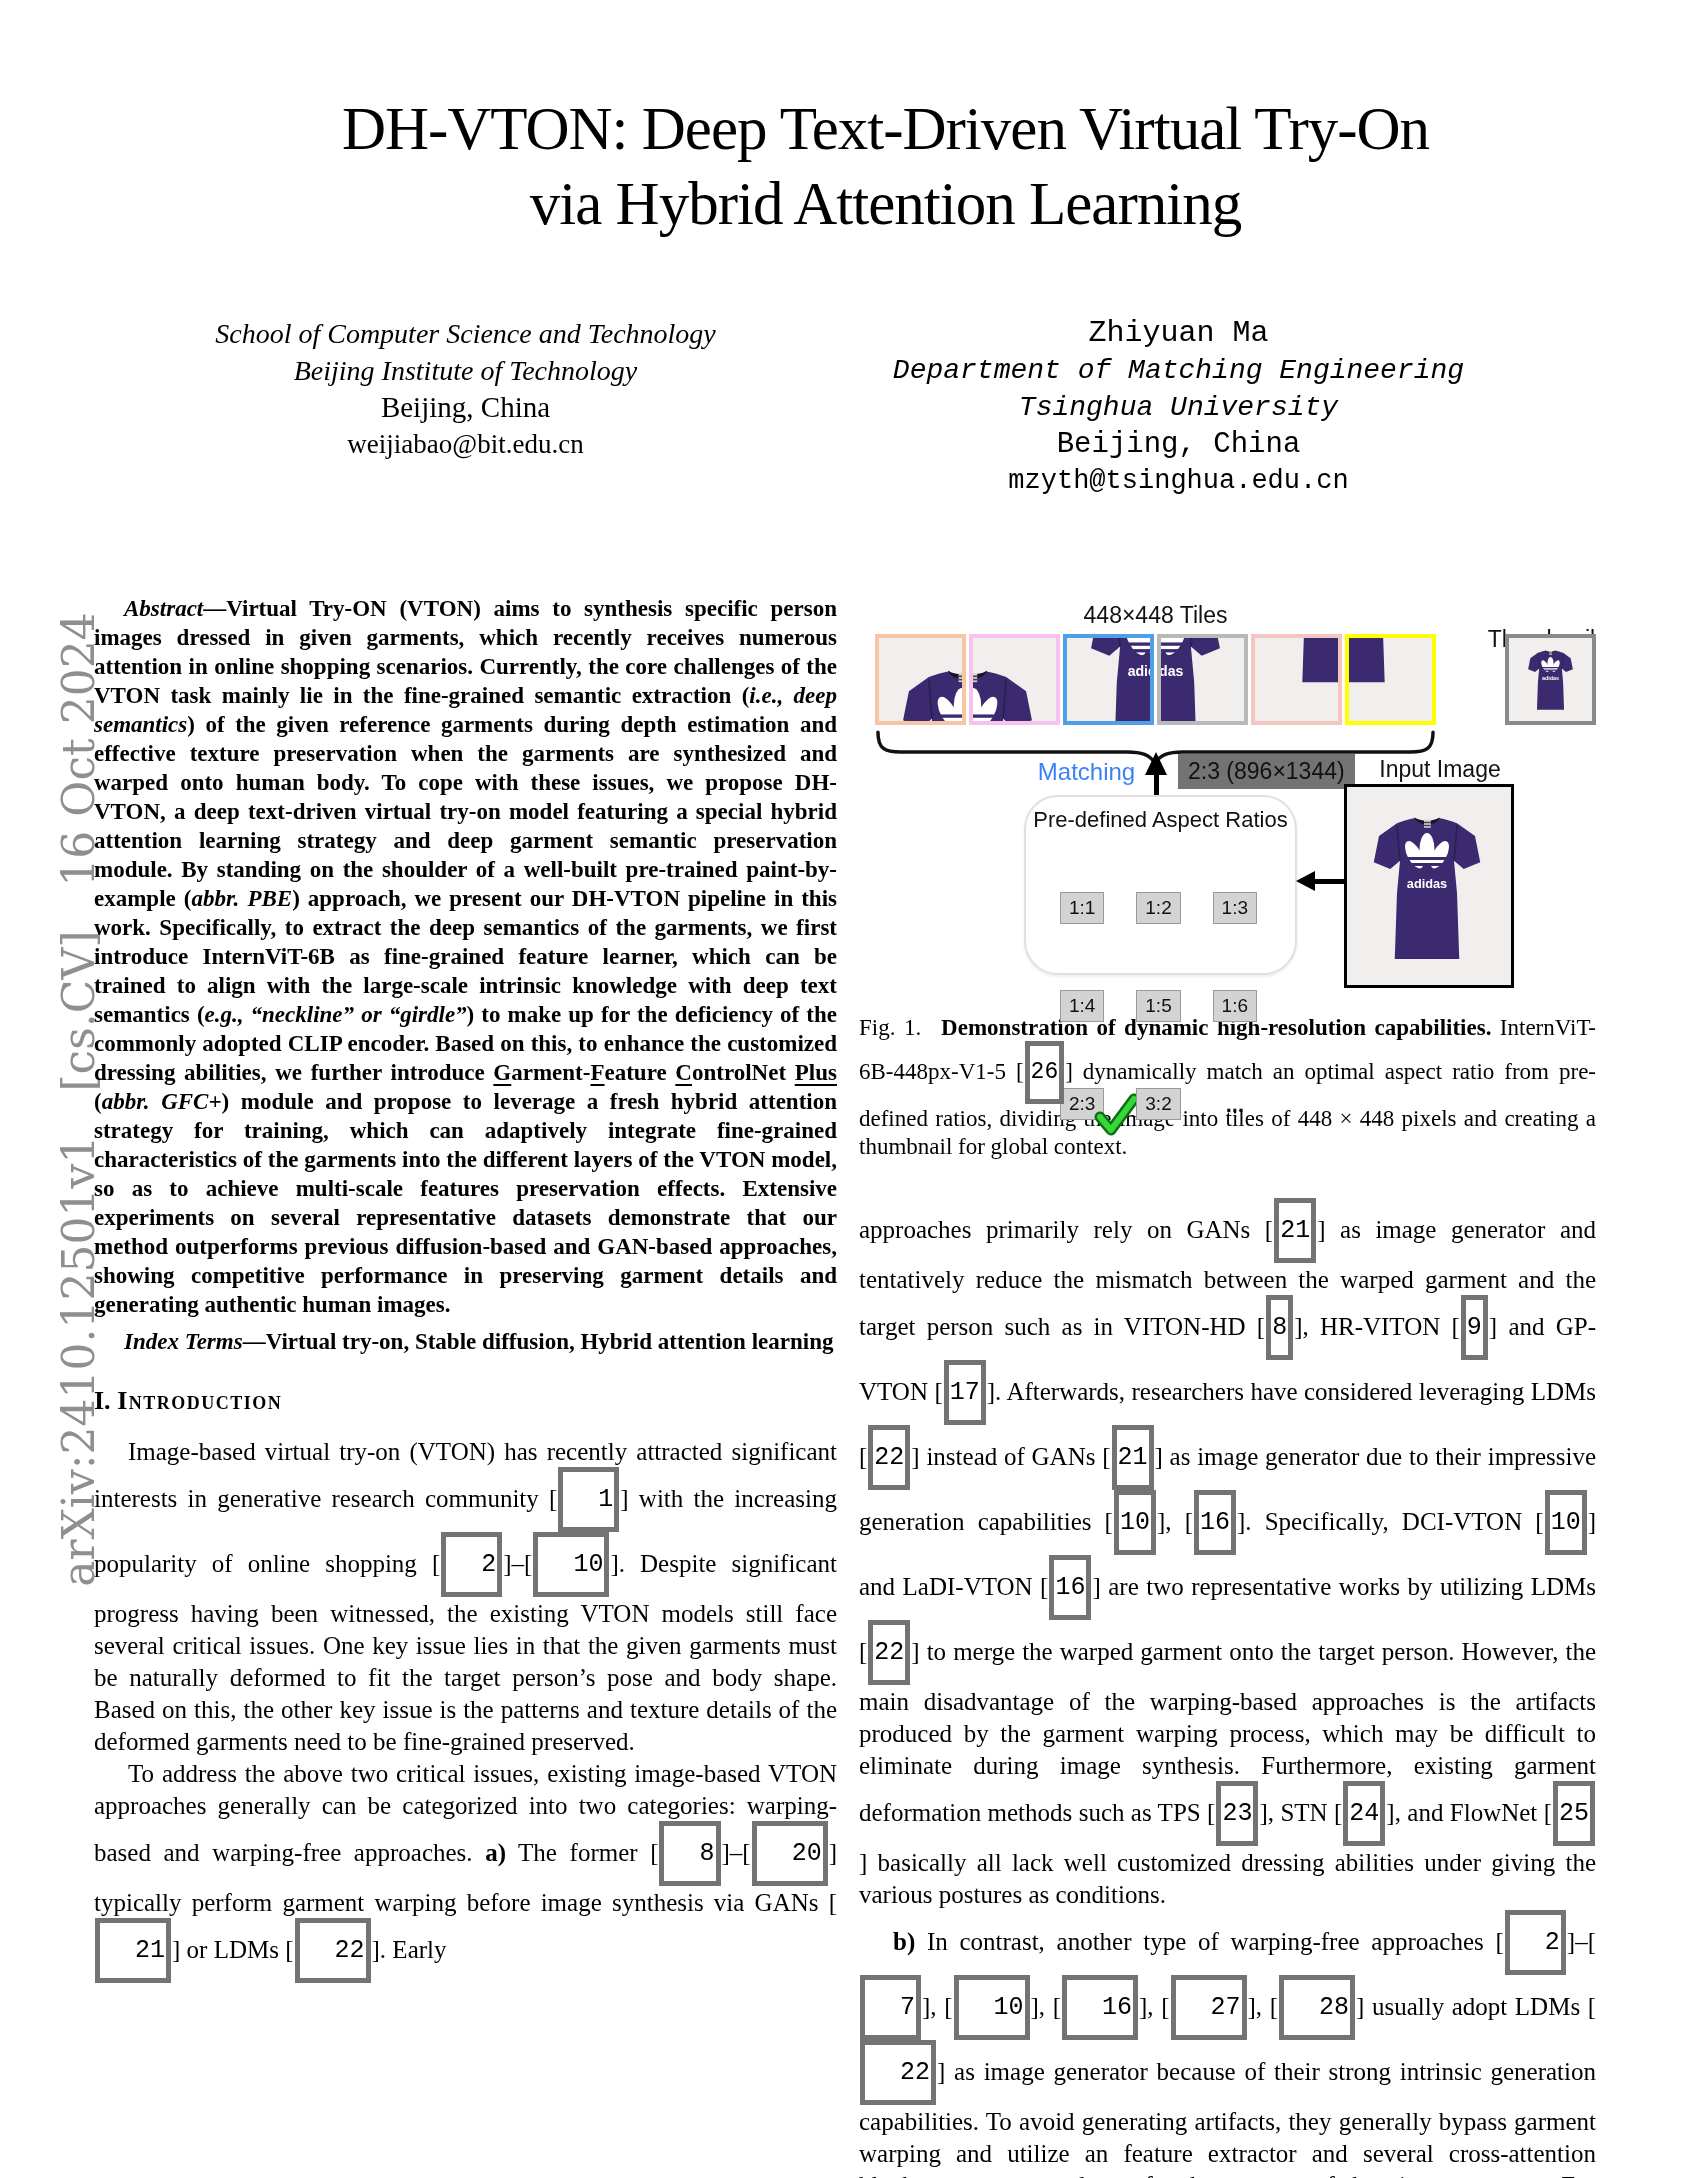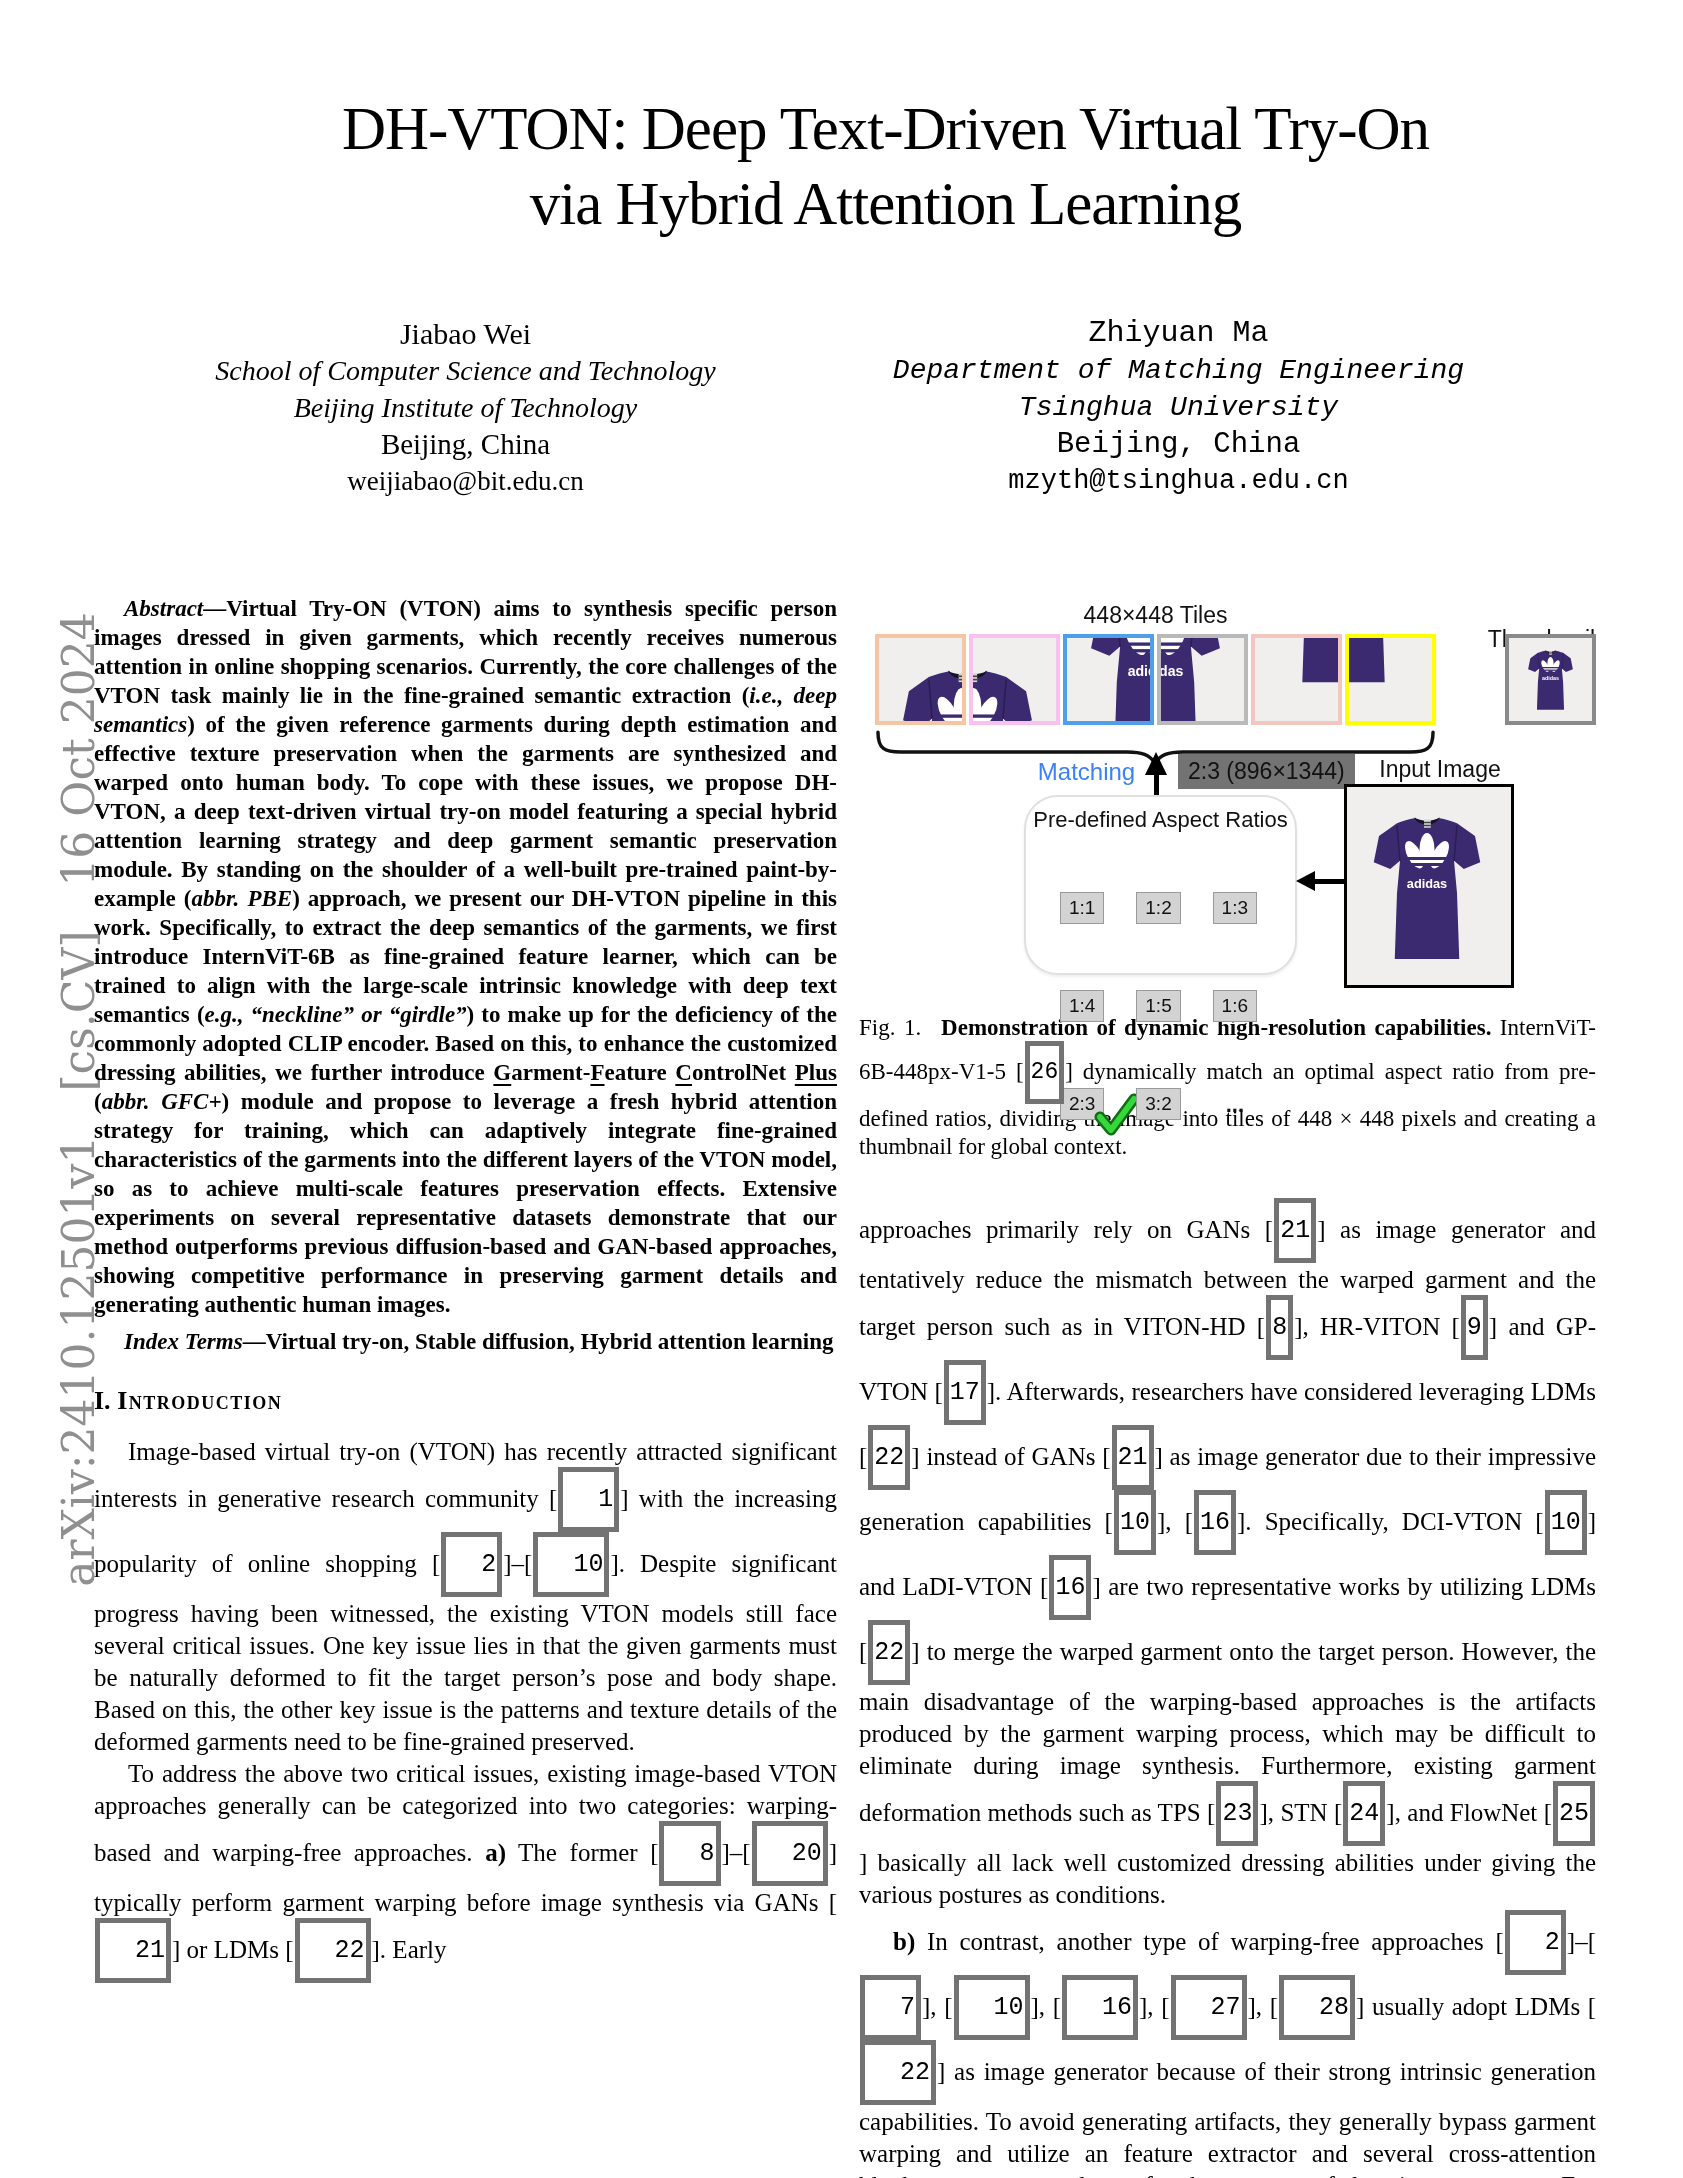--- a/index.html
+++ b/index.html
@@ -119,21 +119,20 @@
 
   <div class="arxiv">arXiv:2410.12501v1  [cs.CV]  16 Oct 2024</div>
 
   <div class="title">
     <div>DH-VTON: Deep Text-Driven Virtual Try-On</div>
     <div>via Hybrid Attention Learning</div>
   </div>
 
   <div class="authors">
     <div class="auth a0">
-      <div class="nm">Jiabao Wei</div>
       <div class="af">School of Computer Science and Technology</div>
       <div class="af">Beijing Institute of Technology</div>
       <div>Beijing, China</div>
       <div class="em">weijiabao@bit.edu.cn</div>
     </div>
     <div class="auth a1">
       <div class="nm">Zhiyuan Ma</div>
       <div class="af">Department of Matching Engineering</div>
       <div class="af">Tsinghua University</div>
       <div>Beijing, China</div>

